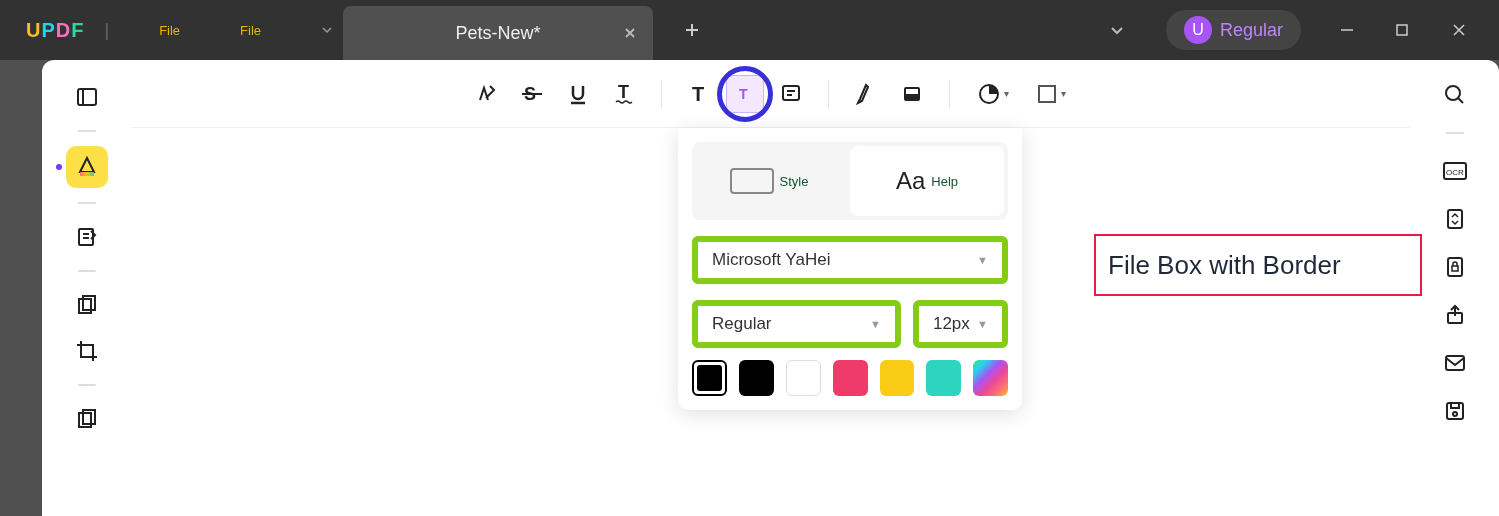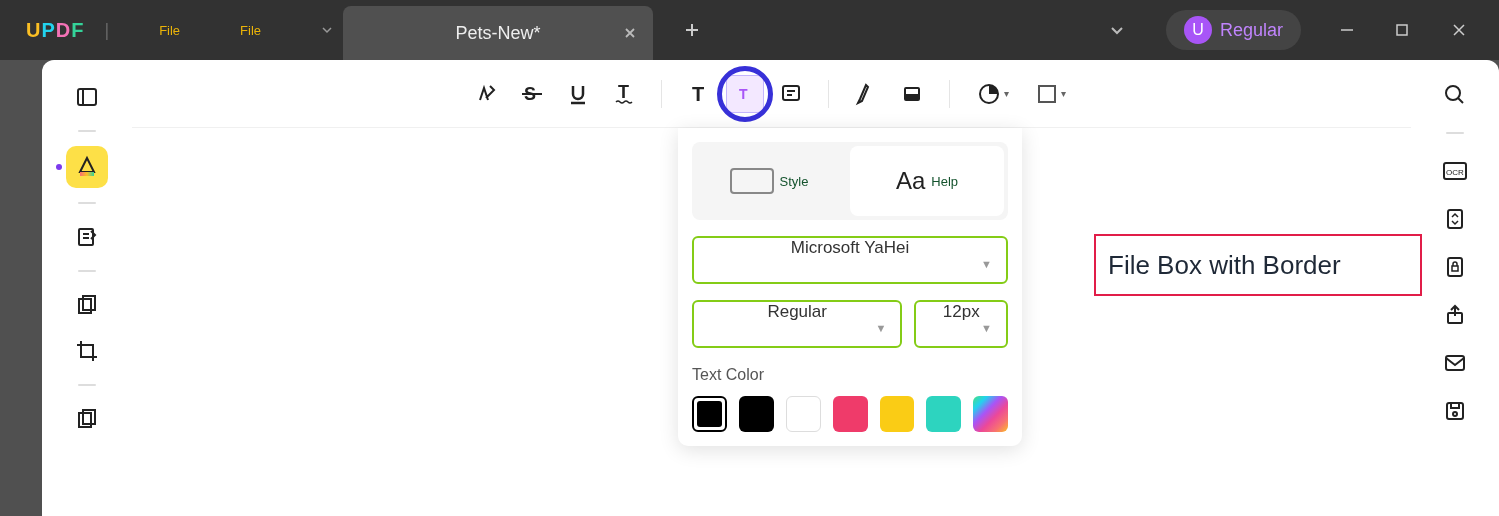--- a/index.html
+++ b/index.html
@@ -45,21 +45,21 @@
   .tool-inner { width:38px; height:38px; background:#f3e8ff; border:1px solid #c4b5fd; border-radius:6px; display:flex;align-items:center;justify-content:center; color:#a855f7;}
   
   
   .popup { position:absolute; left:546px; top:68px; width:344px; background:#fff; border-radius: 0 0 10px 10px; box-shadow: 0 4px 20px rgba(0,0,0,0.12); padding: 14px;}
   .tab-row { display:flex; background:#f5f5f5; border-radius:8px; overflow:hidden; height:78px;}
   .tab-cell { flex:1; display:flex; flex-direction:row; align-items:center; justify-content:center; gap:6px; cursor:pointer;}
   .tab-cell.active { background:#fff; border-radius:8px; margin:4px;}
   .style-rect { width:44px; height:26px; border:2px solid #888; border-radius:4px;}
   .font-aa { font-size:24px; color:#222;}
   .tab-lbl { font-size:13px; color:#14532d;}
-  .dropdown { margin-top:16px; width:100%; height:48px; border:2px solid #84cc16; border-radius:6px; display:flex; align-items:center; padding:0 14px; cursor:pointer; font-size:17px; color:#333;flex-direction:column;}
+  .dropdown { margin-top:16px; width:100%; height:48px; border:6px solid #84cc16; border-radius:6px; display:flex; align-items:center; padding:0 14px; cursor:pointer; font-size:17px; color:#333;}
   .dropdown .dd-arrow { margin-left:auto; color:#999; font-size:11px;}
   .dd-row { display:flex; gap:12px; margin-top:16px;}
   .dd-row .dropdown { margin-top:0;}
   .section-label { margin-top:18px; font-size:16px; color:#555;}
   .color-row { display:flex; gap:12px; margin-top:12px;}
   .sw { width:36px; height:36px; border-radius:6px; cursor:pointer;}
   .sw-sel { padding:3px; border:2.5px solid #000;}
   .sw-sel .inner { width:100%; height:100%; background:#000; border-radius:3px;}
   .sw-white { border:1px solid #ddd;}
   .sw-rainbow { background: linear-gradient(135deg,#4ade80,#22d3ee,#a855f7,#ec4899,#f87171,#fbbf24);}
@@ -272,21 +272,20 @@
       <div class="dd-row">
         <div class="dropdown">
           <span>Regular</span>
           <span class="dd-arrow">▼</span>
         </div>
         <div class="dropdown" style="width:130px">
           <span>12px</span>
           <span class="dd-arrow">▼</span>
         </div>
       </div>
-      <div class="section-label">Text Color</div>
       <div class="color-row">
         <div class="sw sw-sel">
             <div class="inner"></div>
           </div>
         <div class="sw" style="background:#000"></div>
         <div class="sw sw-white" style="background:#fff"></div>
         <div class="sw" style="background:#ef3b6a"></div>
         <div class="sw" style="background:#facc15"></div>
         <div class="sw" style="background:#2dd4bf"></div>
         <div class="sw sw-rainbow"></div>

